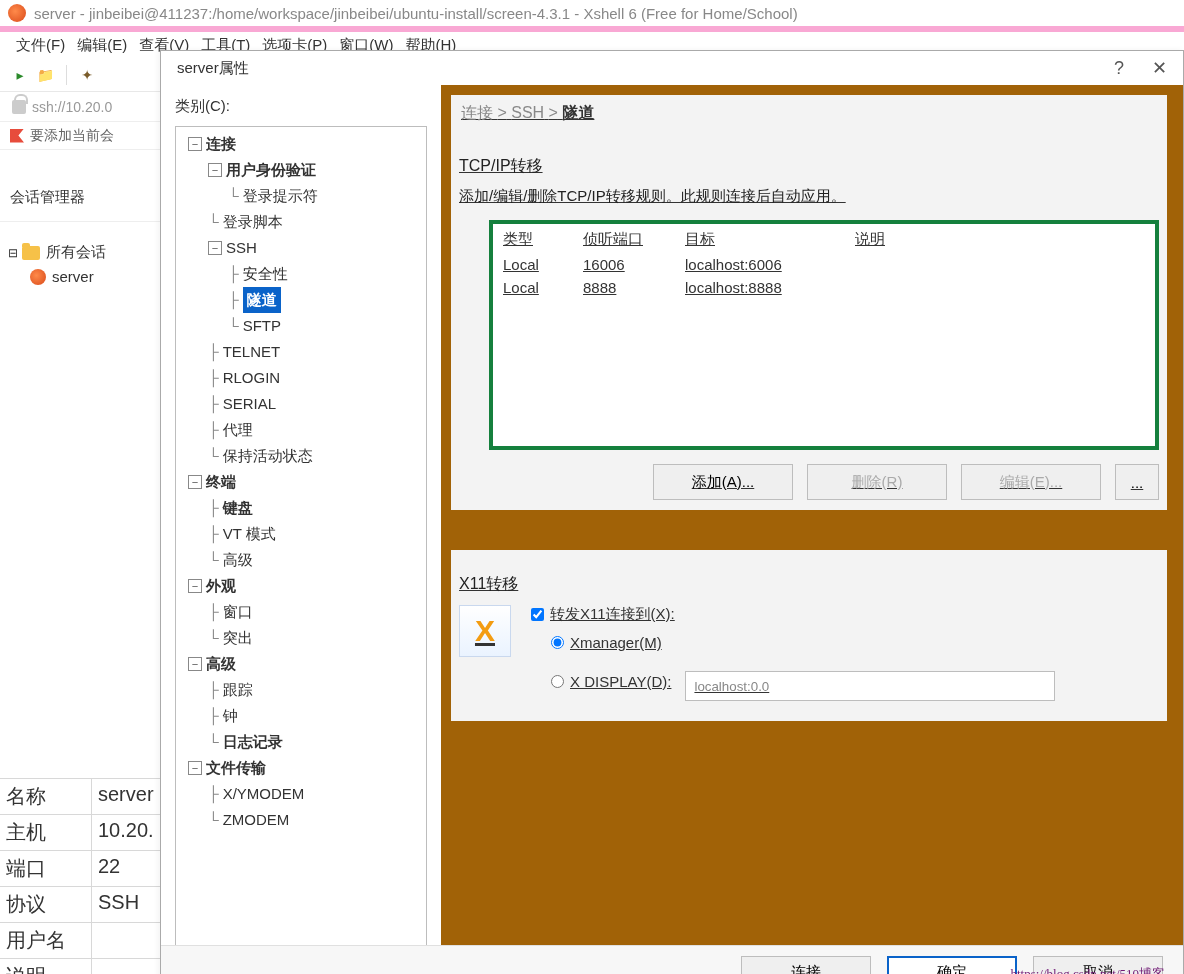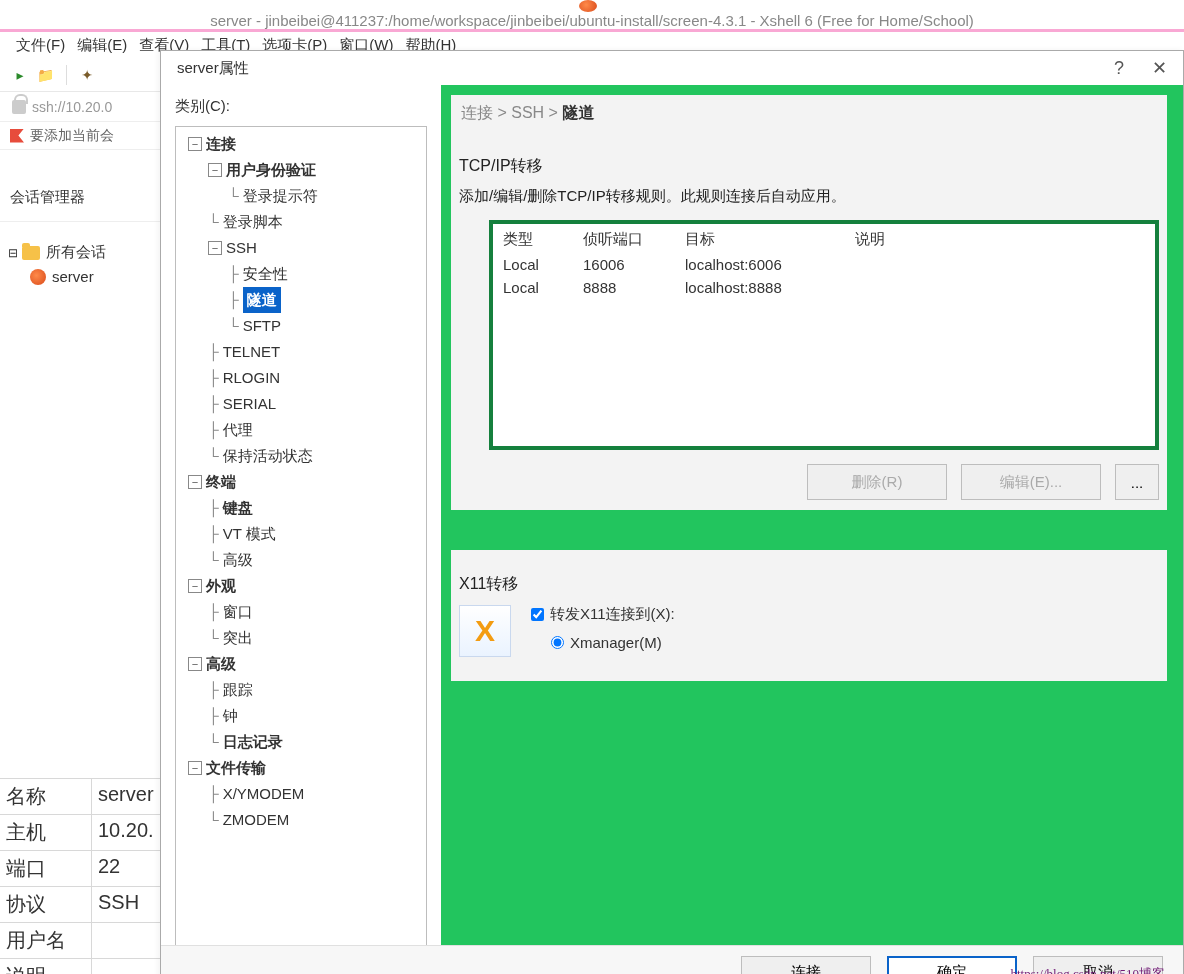--- a/index.html
+++ b/index.html
@@ -1,19 +1,19 @@
 <!DOCTYPE html>
 <html><head>
 <meta charset="utf-8">
 <style>
 * { box-sizing: border-box; margin: 0; padding: 0; font-family: "Microsoft YaHei", "Segoe UI", sans-serif; }
 body { background: #fff; font-size: 14px; color: #333; overflow: hidden; width: 1184px; height: 974px; position: relative; }
 
 
-.titlebar { height: 32px; display: flex; align-items: center; padding: 0 8px; border-bottom: 3px solid #f9a8d4; color: #888; font-size: 15px; flex-direction: column; }
+.titlebar { height: 32px; display: flex; align-items: center; padding: 0 8px; border-bottom: 6px solid #f9a8d4; color: #888; font-size: 15px; }
 .titlebar .app-icon { width: 18px; height: 18px; border-radius: 50%; background: radial-gradient(circle at 40% 40%, #ff8a4a, #d94a1a); margin-right: 8px; }
 
 
 .menubar { height: 26px; display: flex; align-items: center; padding: 0 10px; font-size: 15px; color: #333; }
 .menubar span { padding: 2px 6px; }
 
 
 .toolbar { height: 34px; display: flex; align-items: center; padding: 0 10px; gap: 6px; border-bottom: 1px solid #e8e8e8; }
 .tb-ico { width: 20px; height: 20px; display: inline-flex; align-items: center; justify-content: center; font-size: 14px; }
 .tb-new { color: #2b8a2b; }
@@ -61,21 +61,21 @@
 .ct-row { display: flex; align-items: center; white-space: nowrap; }
 .ct-btn { width: 14px; height: 14px; border: 1px solid #888; display: inline-flex; align-items: center; justify-content: center; font-size: 11px; line-height: 1; margin-right: 4px; color:#555; background:#fff; }
 .ct-ind1 { padding-left: 10px; }
 .ct-ind2 { padding-left: 30px; }
 .ct-ind3 { padding-left: 50px; }
 .ct-dash { color:#888; margin-right:4px; }
 .ct-bold { font-weight: 700; }
 .ct-sel { background: #0a63c9; color: #fff; padding: 0 4px; }
 
 
-.content { flex: 1; padding: 10px 16px 10px 10px; background: #22c55e; position: relative; }
+.content { flex: 1; padding: 10px 16px 10px 10px; background: #a16207; position: relative; text-decoration: underline; }
 .breadcrumb { background: #f3f3f3; color: #888; padding: 8px 10px; font-size: 16px; }
 .breadcrumb b { color: #333; font-weight: 700; }
 
 .group { background: #f3f3f3; padding: 10px 8px; }
 .group-title { font-size: 16px; color: #222; margin: 14px 0 10px; }
 .group-desc { font-size: 15px; color: #222; margin-bottom: 14px; }
 
 .rules-box { background: #fff; border: 4px solid #15803d; height: 230px; margin-left: 30px; }
 .rules-head { display: flex; font-size: 15px; padding: 6px 10px 4px; }
 .rules-row { display: flex; font-size: 15px; padding: 3px 10px; }
@@ -334,20 +334,21 @@
           </div>
           <div class="rules-row">
             <div class="col-type">Local</div>
             <div class="col-port">8888</div>
             <div class="col-target">localhost:8888</div>
             <div class="col-desc"></div>
           </div>
         </div>
 
         <div class="btn-row">
+          <button class="btn">添加(A)...</button>
           <button class="btn disabled">删除(R)</button>
           <button class="btn disabled">编辑(E)...</button>
           <button class="btn btn-sm">...</button>
         </div>
       </div>
 
       <div class="group x11">
         <div class="group-title">X11转移</div>
         <div class="x11-body">
           <div class="x11-icon">X</div>
@@ -355,20 +356,27 @@
             <label>
               <input type="checkbox" checked="" style="">
               <span>转发X11连接到(X):</span>
             </label>
             <div class="x11-row">
               <label>
                 <input type="radio" name="x11t" checked="" style="">
                 <span>Xmanager(M)</span>
               </label>
             </div>
+            <div class="x11-row">
+              <label>
+                <input type="radio" name="x11t" style="">
+                <span>X DISPLAY(D):</span>
+              </label>
+              <input class="x11-input" value="localhost:0.0" style="">
+            </div>
           </div>
         </div>
       </div>
     </div>
   </div>
 
   <div class="dlg-foot">
     <button class="fbtn">连接</button>
     <button class="fbtn primary">确定</button>
     <button class="fbtn">取消</button>

